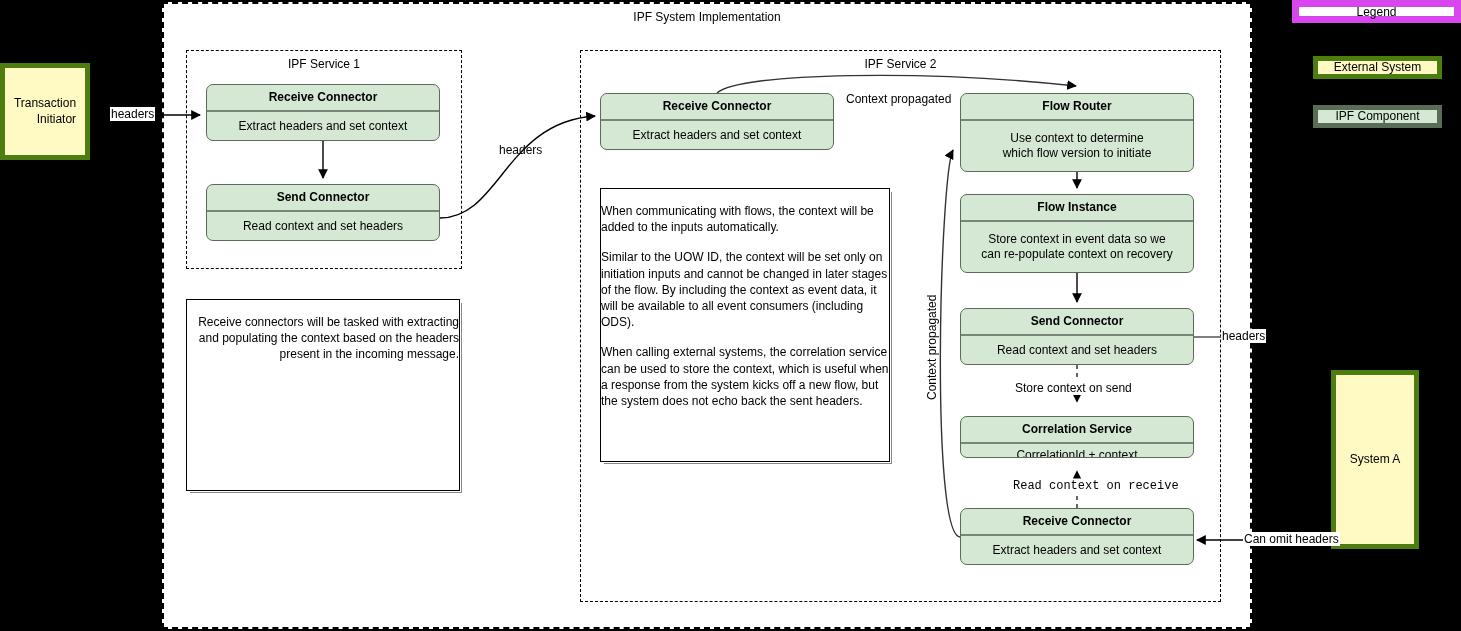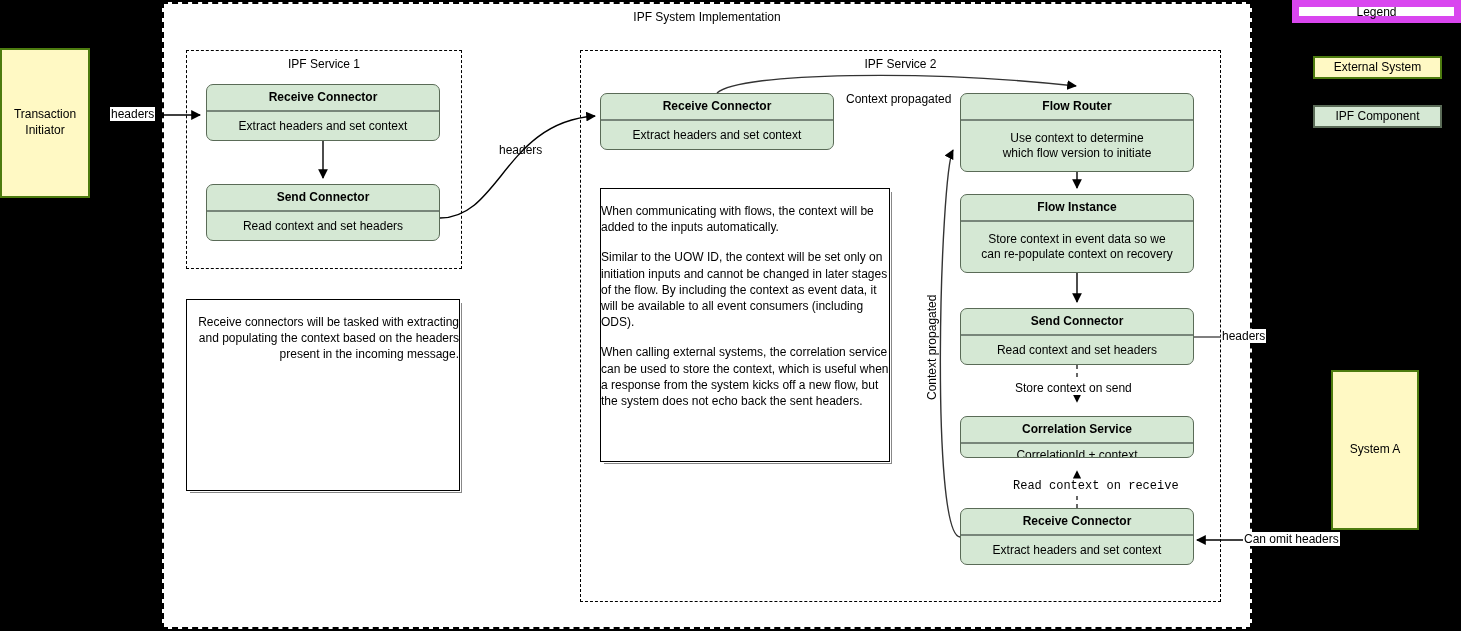--- a/index.html
+++ b/index.html
@@ -31,21 +31,21 @@
     font-size:12px;font-weight:bold;text-align:center;color:#000;
     padding:6px 4px 6px;border-bottom:2px solid #78867a;line-height:1.1;
   }
   .comp-body{
     flex:1;display:flex;align-items:center;justify-content:center;
     text-align:center;font-size:12px;color:#000;line-height:1.25;padding:4px 6px;
   }
 
   
   .ext{
-    background:#fff9c4;border:2px solid #4d7c0f;
+    background:#fff9c4;border:5px solid #4d7c0f;
     display:flex;align-items:center;justify-content:center;text-align:center;
     font-size:12px;line-height:1.3;color:#000;
   }
 
   
   .note{
     background:#fff;border:1px solid #000;box-shadow:2px 2px 0 -1px #fff, 3px 3px 0 -1px #888;
     font-size:12px;line-height:1.35;color:#000;padding:14px 0;
   }
   .note p{margin:0 0 14px 0;}
@@ -82,26 +82,26 @@
   </div>
 
   <div class="abs dashed-thin" style="left:186px;top:50px;width:276px;height:219px;">
     <div class="container-title" style="top:6px;">IPF Service 1</div>
   </div>
 
   <div class="abs dashed-thin" style="left:580px;top:50px;width:641px;height:552px;">
     <div class="container-title" style="top:6px;">IPF Service 2</div>
   </div>
 
-  <div class="abs ext" style="left:0px;top:48px;width:90px;height:150px;">
+  <div class="abs ext" style="left:0px;top:63px;width:90px;height:97px;text-align:right;">
     <span style="white-space:pre-line">Transaction
 Initiator</span>
   </div>
 
-  <div class="abs ext" style="left:1331px;top:370px;width:88px;height:160px;">
+  <div class="abs ext" style="left:1331px;top:370px;width:88px;height:179px;">
     <span>System A</span>
   </div>
 
   <div class="abs comp" style="left:206px;top:84px;width:234px;height:57px;">
     <div class="comp-title">Receive Connector</div>
     <div class="comp-body">Extract headers and set context</div>
   </div>
 
   <div class="abs comp" style="left:206px;top:184px;width:234px;height:57px;">
     <div class="comp-title">Send Connector</div>

